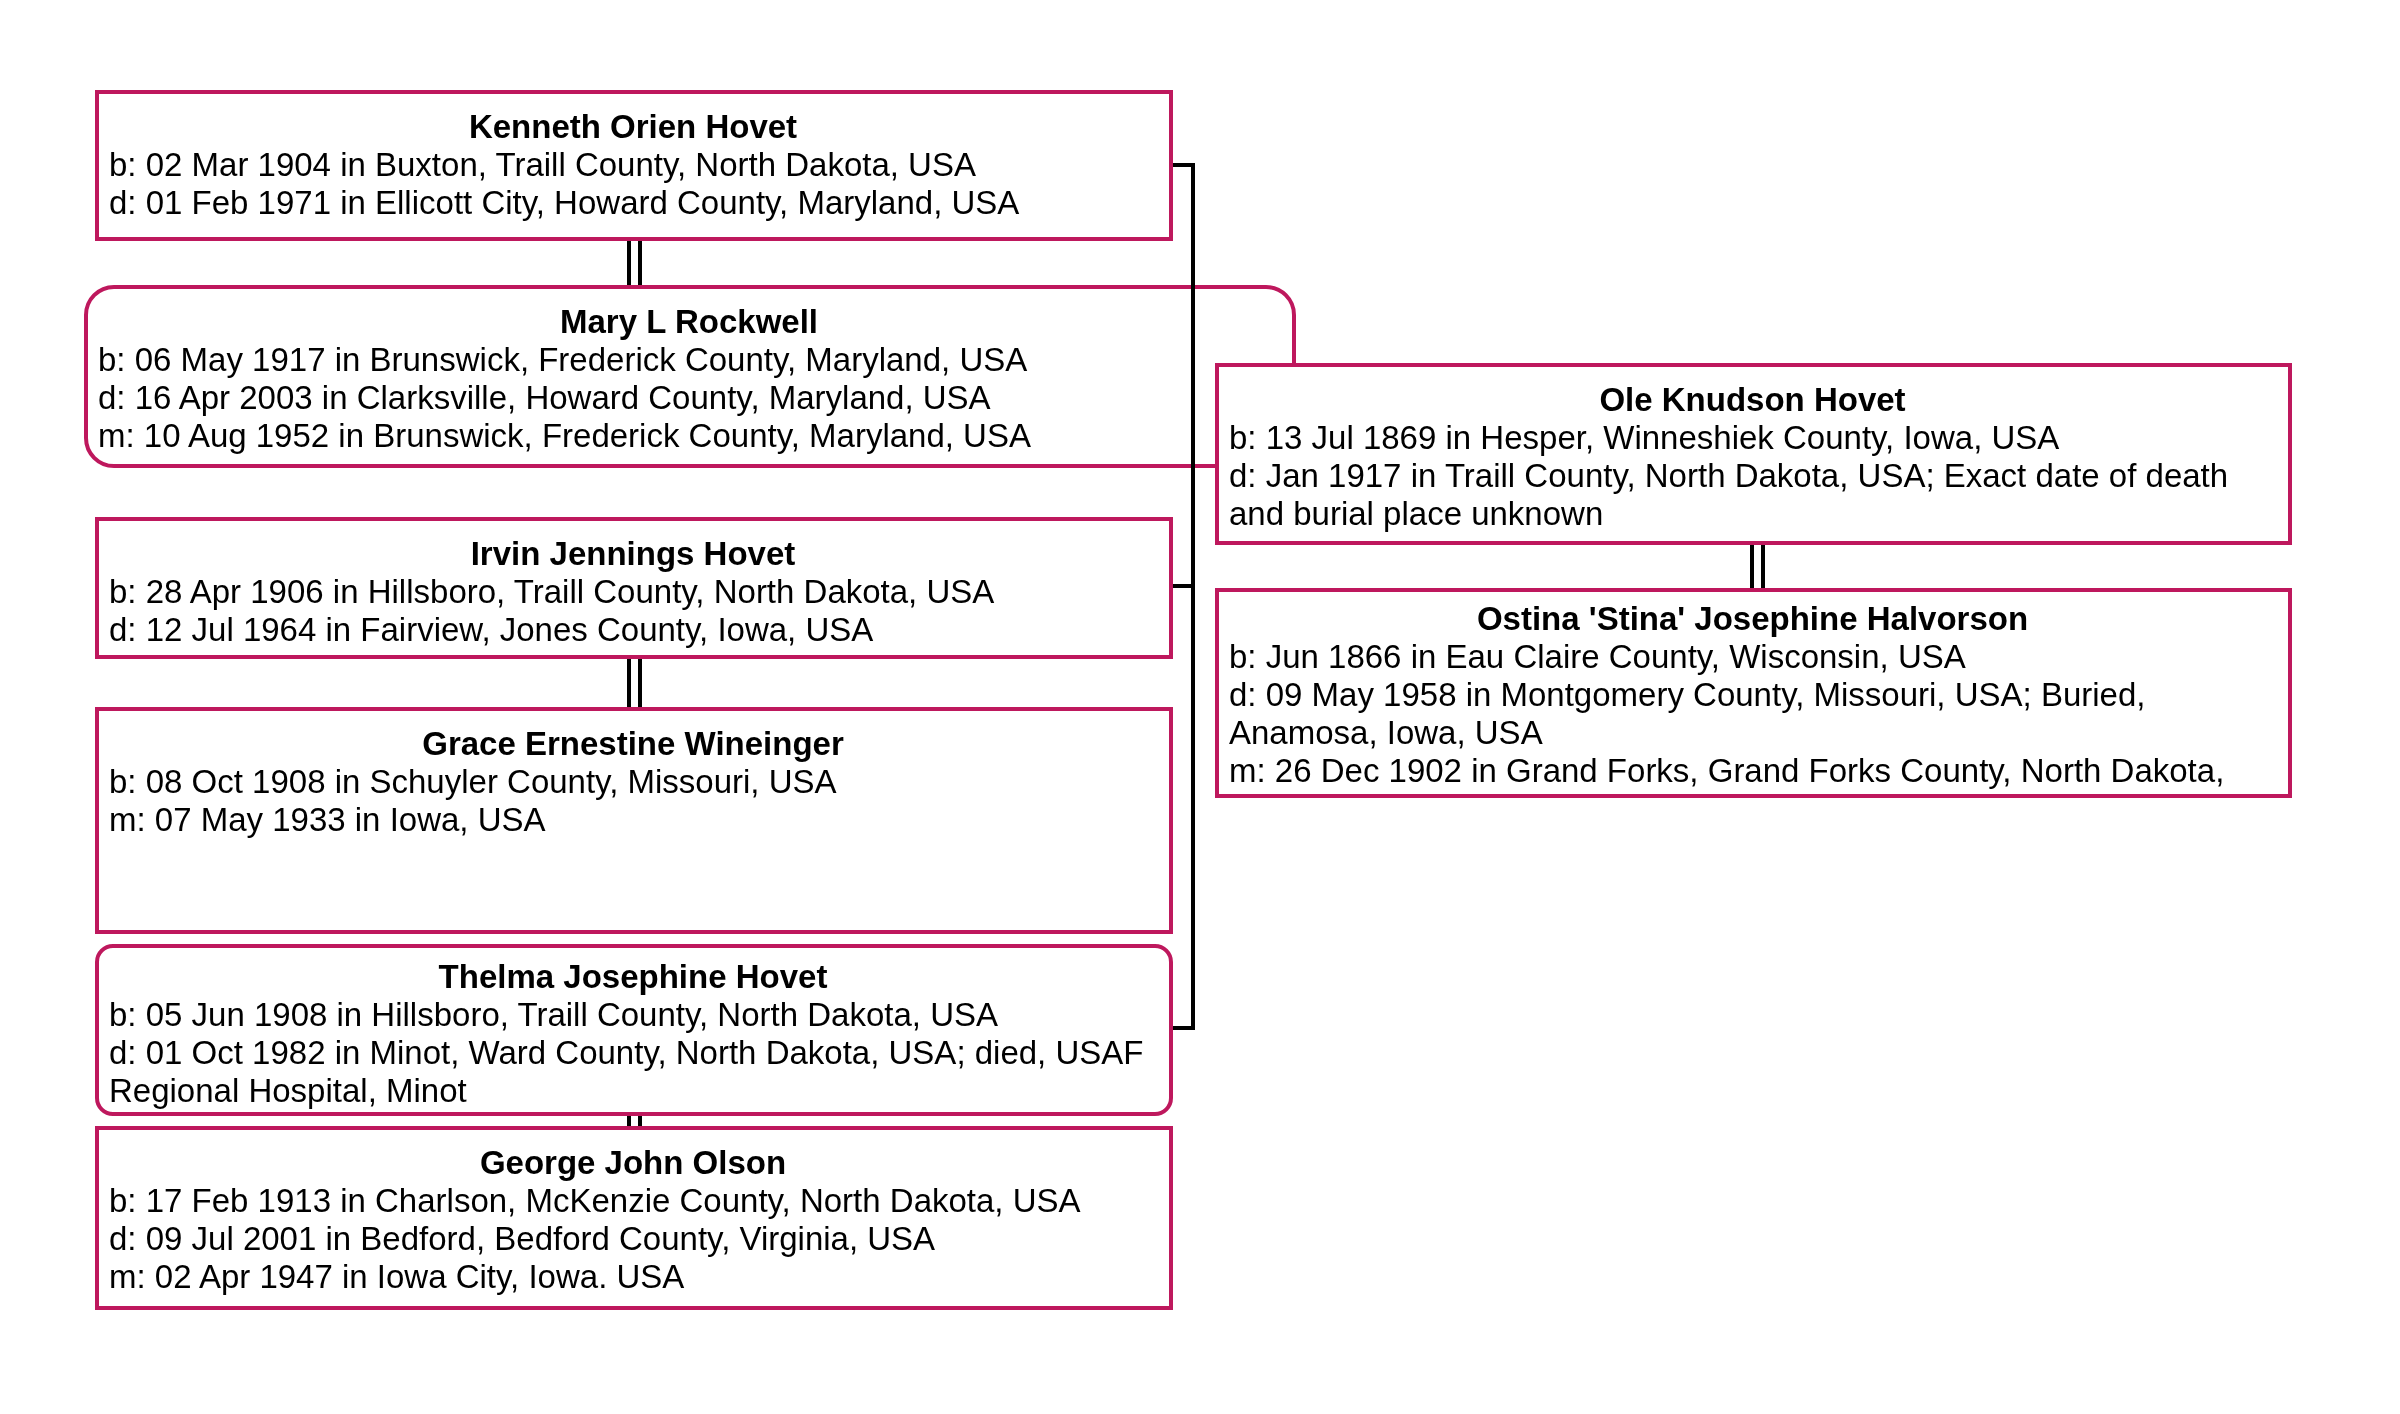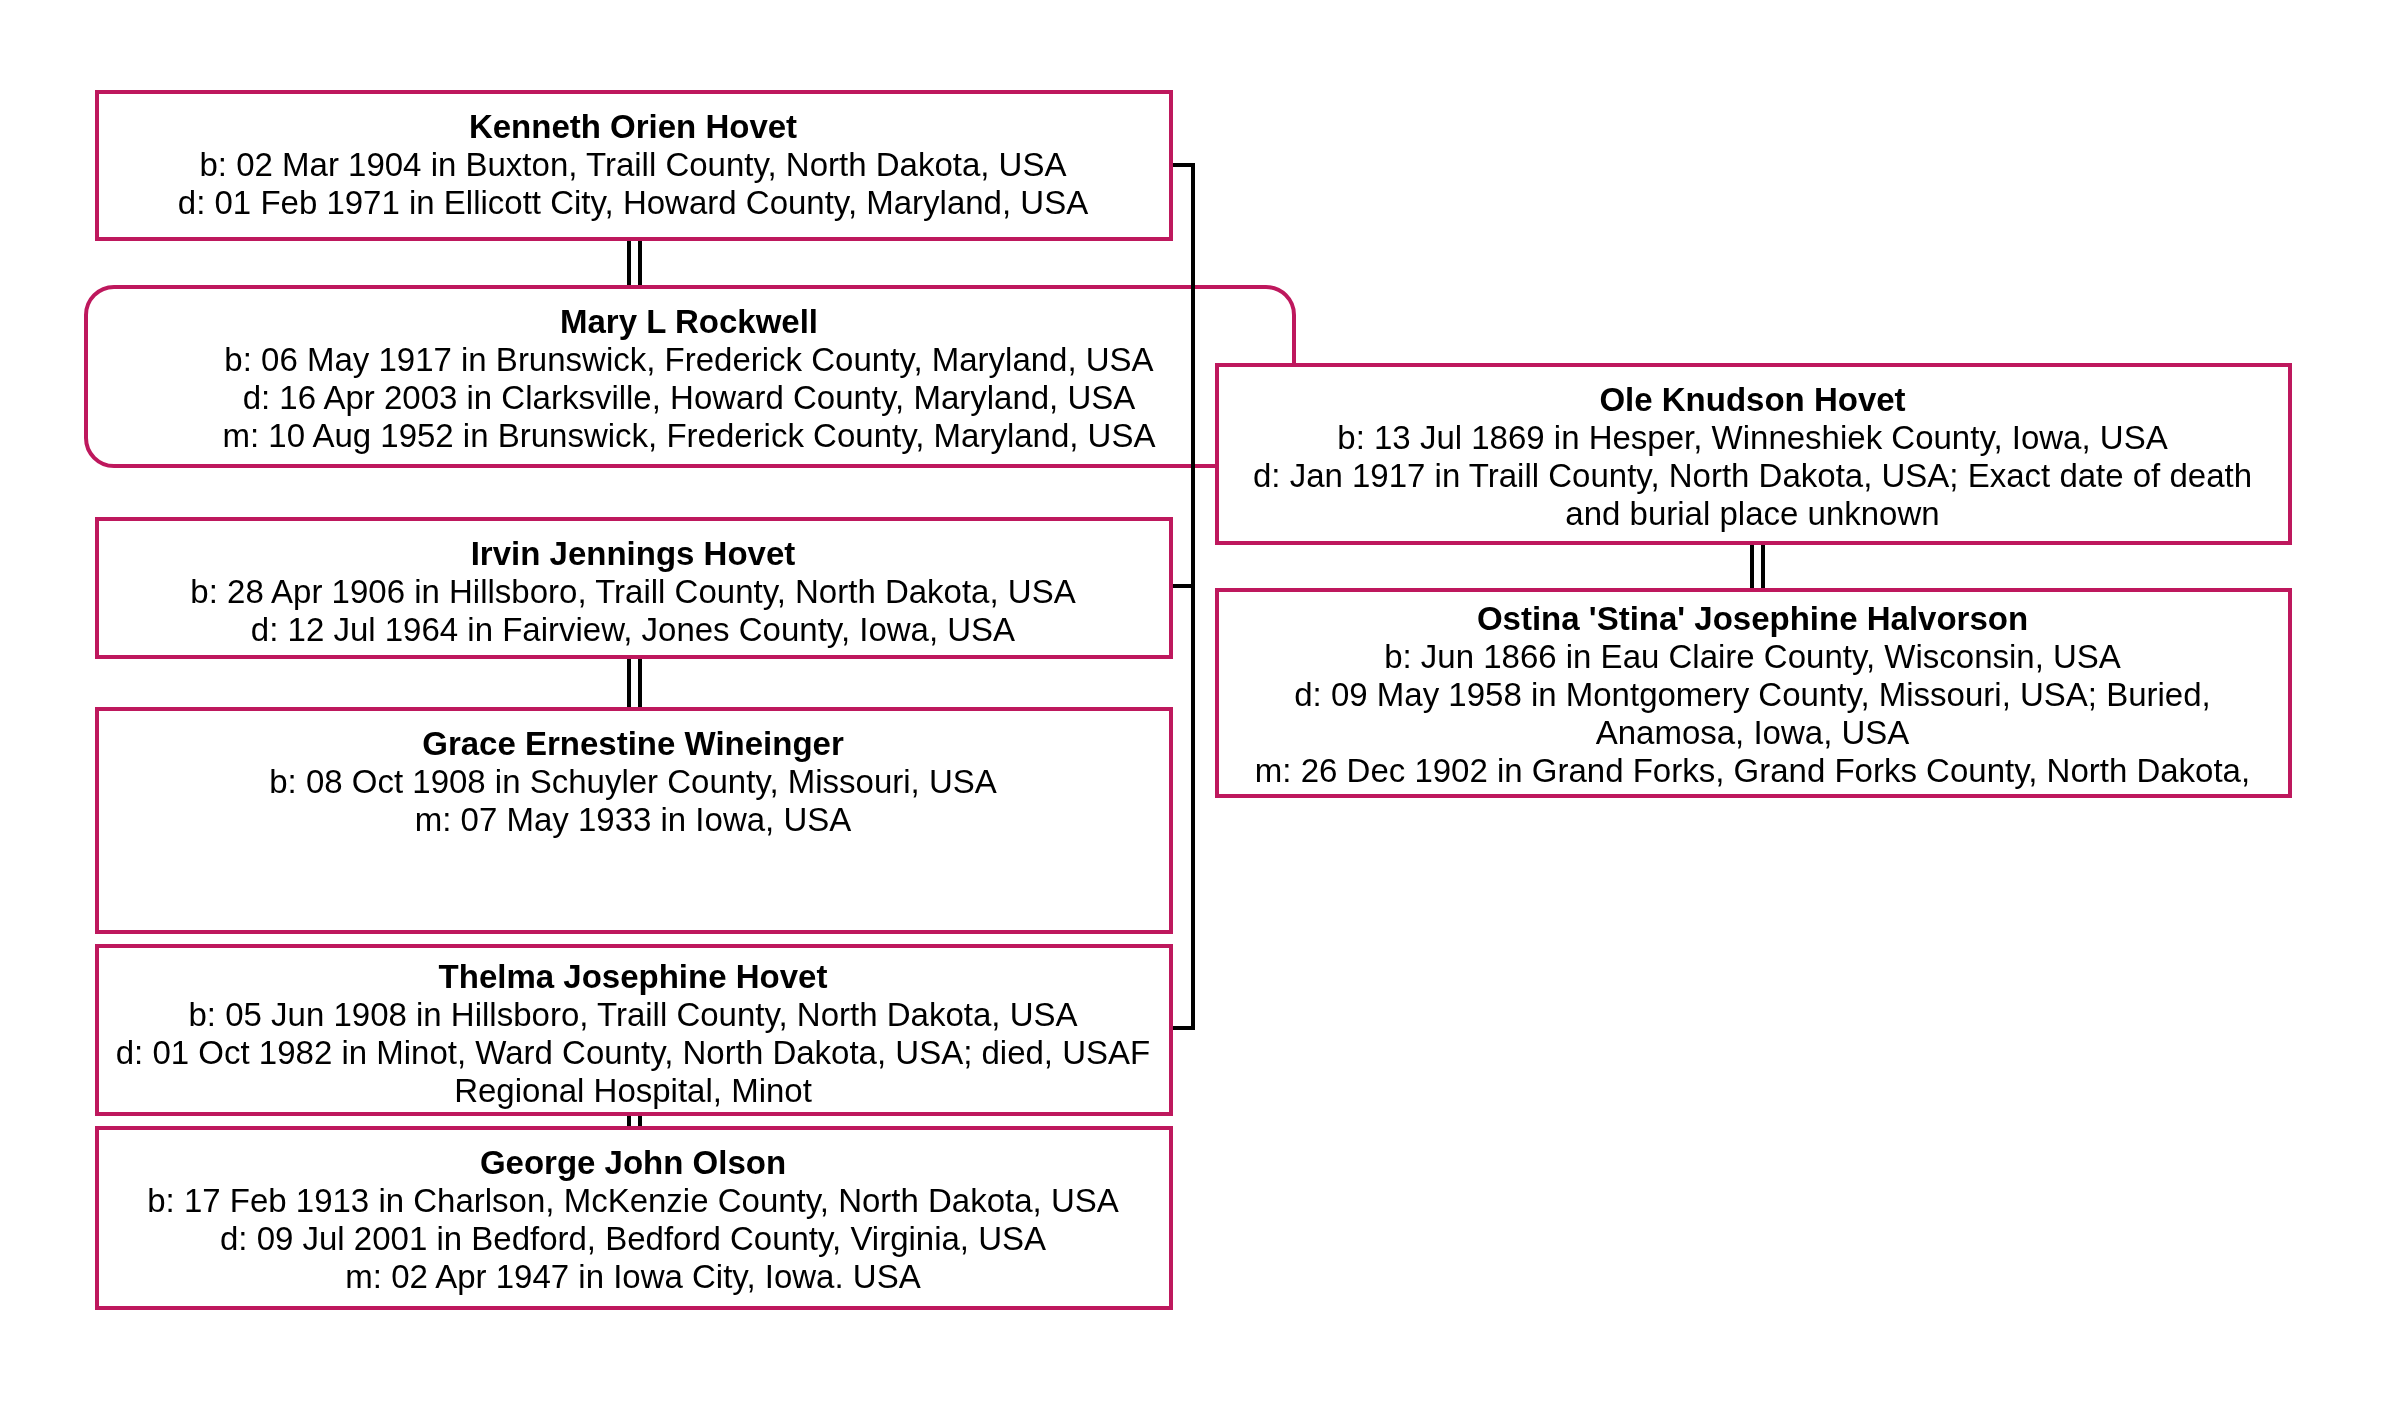--- a/index.html
+++ b/index.html
@@ -22,21 +22,21 @@
   .pname{
     font-weight:bold;
     font-size:33px;
     line-height:38px;
     text-align:center;
     white-space:nowrap;
   }
   .pline{
     font-size:33px;
     line-height:38px;
-    text-align:center;
+    text-align:left;
   }
   .conn{
     position:absolute;
     background:#000000;
   }
   .couple{
     position:absolute;
     box-sizing:border-box;
     border-left:4px solid #000000;
     border-right:4px solid #000000;
@@ -67,21 +67,21 @@
     <div class="pline">b: 28 Apr 1906 in Hillsboro, Traill County, North Dakota, USA</div>
     <div class="pline">d: 12 Jul 1964 in Fairview, Jones County, Iowa, USA</div>
   </div>
 
   <div class="pbox" style="left:95px; top:707px; width:1078px; height:227px;">
     <div class="pname">Grace Ernestine Wineinger</div>
     <div class="pline">b: 08 Oct 1908 in Schuyler County, Missouri, USA</div>
     <div class="pline">m: 07 May 1933 in Iowa, USA</div>
   </div>
 
-  <div class="pbox" style="left:95px; top:944px; width:1078px; height:172px; padding-top:10px;">
+  <div class="pbox" style="left:95px; top:944px; width:1078px; height:172px; padding-top:10px;border-radius:18px;">
     <div class="pname">Thelma Josephine Hovet</div>
     <div class="pline">b: 05 Jun 1908 in Hillsboro, Traill County, North Dakota, USA</div>
     <div class="pline">d: 01 Oct 1982 in Minot, Ward County, North Dakota, USA; died, USAF Regional Hospital, Minot</div>
   </div>
 
   <div class="pbox" style="left:95px; top:1126px; width:1078px; height:184px;">
     <div class="pname">George John Olson</div>
     <div class="pline">b: 17 Feb 1913 in Charlson, McKenzie County, North Dakota, USA</div>
     <div class="pline">d: 09 Jul 2001 in Bedford, Bedford County, Virginia, USA</div>
     <div class="pline">m: 02 Apr 1947 in Iowa City, Iowa. USA</div>

